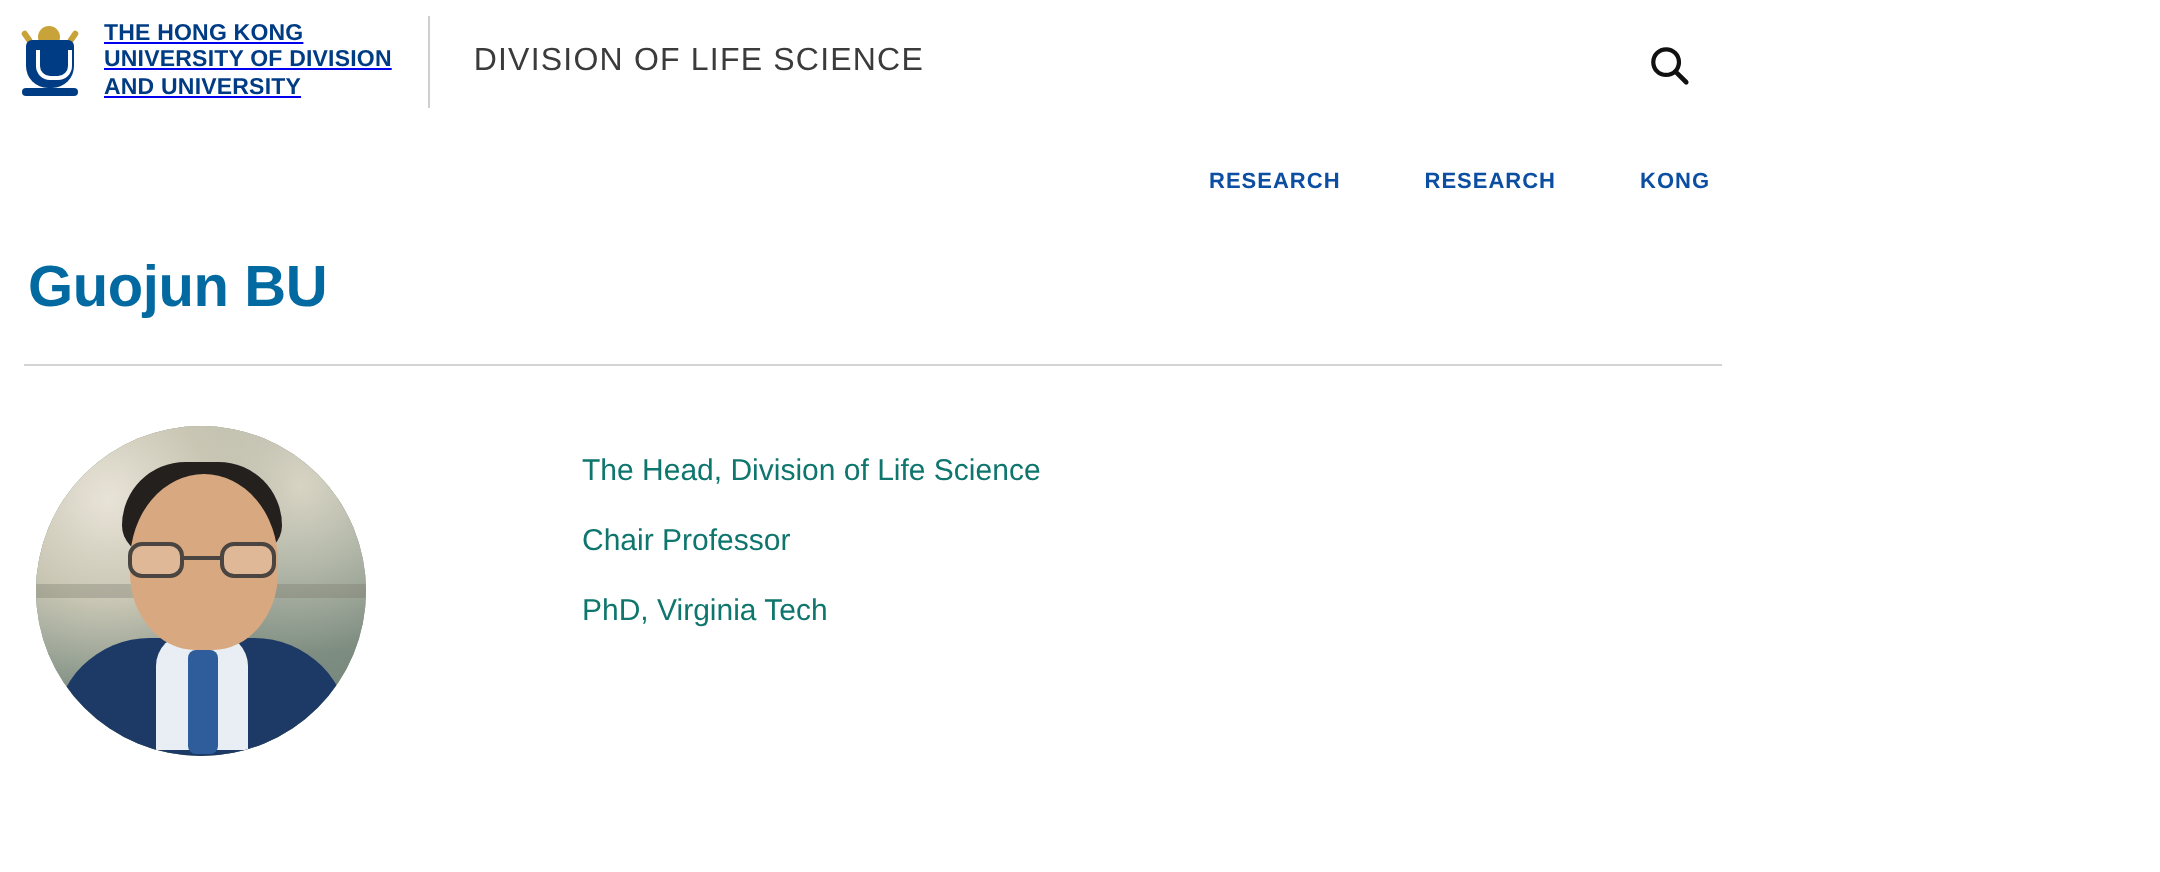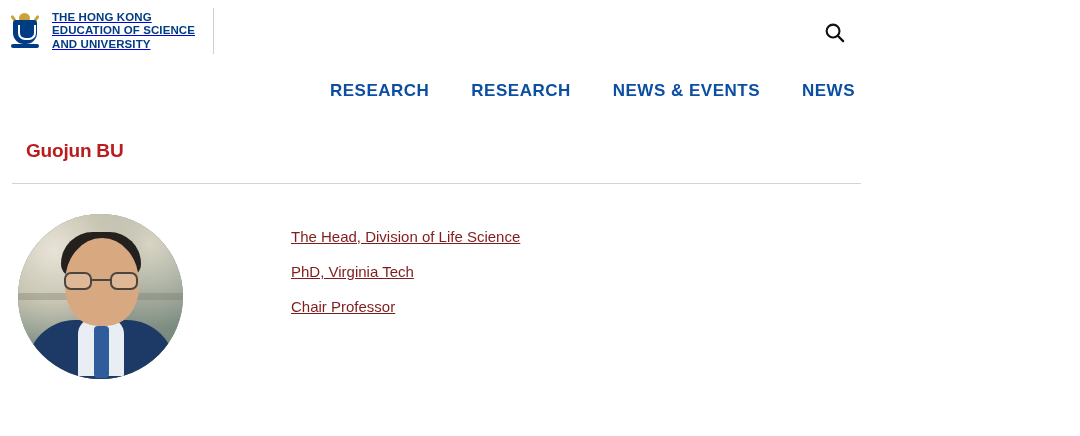--- a/index.html
+++ b/index.html
@@ -133,39 +133,39 @@
   .nav {
     display: flex;
     justify-content: flex-end;
     align-items: center;
     gap: 42px;
     padding: 0 22px 0 0;
     height: 46px;
     margin-top: 6px;
   }
   .nav-item {
-    font-size: 17px;
+    font-size: 11px;
     font-weight: bold;
     letter-spacing: 0.5px;
     color: #0b4ea2;
     text-decoration: none;
     white-space: nowrap;
     cursor: pointer;
   }
 
   
   .title-wrap {
     padding: 14px 22px 0 14px;
   }
   .page-title {
-    font-size: 19px;
+    font-size: 29px;
     font-weight: bold;
-    color: #b91c1c;
+    color: #0369a1;
     letter-spacing: -0.2px;
-    margin: 12px;
+    margin: 0;
   }
 
   .rule {
     margin: 21px 16px 0 12px;
     height: 1px;
     background: #d4d4d4;
   }
 
   
   .profile {
@@ -274,64 +274,63 @@
     border-radius: 4px;
   }
 
   .bio {
     padding-left: 108px;
     padding-top: 12px;
   }
   .bio-line {
     font-size: 15px;
     line-height: 21px;
-    color: #7f1d1d;
+    color: #0f766e;
     margin: 0 16px 14px 0;
     max-width: 420px;
-    text-decoration: underline;
   }
   .bio-line:last-child { margin-bottom: 0; }
 </style>
 </head>
 <body>
 
 <div class="page">
 
   <div class="header">
     <a class="brand" href="#">
       <span class="crest">
         <span class="sun"></span>
         <span class="ray l"></span>
         <span class="ray r"></span>
         <span class="shield"></span>
         <span class="base"></span>
       </span>
       <span class="uni-name">
         <span>THE HONG KONG</span><br>
-        <span>EDUCATION OF SCIENCE</span><br>
+        <span>UNIVERSITY OF DIVISION</span><br>
         <span>AND UNIVERSITY</span>
       </span>
     </a>
 
     <span class="divider-vert"></span>
 
+    <span class="dept-title">DIVISION OF LIFE SCIENCE</span>
 
     <button class="search-btn">
       <svg width="23" height="23" viewBox="0 0 24 24">
         <circle cx="10.5" cy="10.5" r="6.7" fill="none" stroke="#111" stroke-width="2.2"></circle>
         <line x1="15.4" y1="15.4" x2="21" y2="21" stroke="#111" stroke-width="2.4" stroke-linecap="round"></line>
       </svg>
     </button>
   </div>
 
   <nav class="nav">
     <a class="nav-item" href="#">RESEARCH</a>
     <a class="nav-item" href="#">RESEARCH</a>
-    <a class="nav-item" href="#">NEWS &amp; EVENTS</a>
-    <a class="nav-item" href="#">NEWS</a>
+    <a class="nav-item" href="#">KONG</a>
   </nav>
 
   <div class="title-wrap">
     <h1 class="page-title">Guojun BU</h1>
   </div>
   <div class="rule"></div>
 
   <div class="profile">
     <div class="avatar">
       <span class="bg"></span>
@@ -343,18 +342,18 @@
       <span class="head"></span>
       <span class="glasses">
         <span class="lens l"></span>
         <span class="bridge"></span>
         <span class="lens r"></span>
       </span>
     </div>
 
     <div class="bio">
       <p class="bio-line">The Head, Division of Life Science</p>
+      <p class="bio-line">Chair Professor</p>
       <p class="bio-line">PhD, Virginia Tech</p>
-      <p class="bio-line">Chair Professor</p>
     </div>
   </div>
 
 </div>
 
 </body></html>

